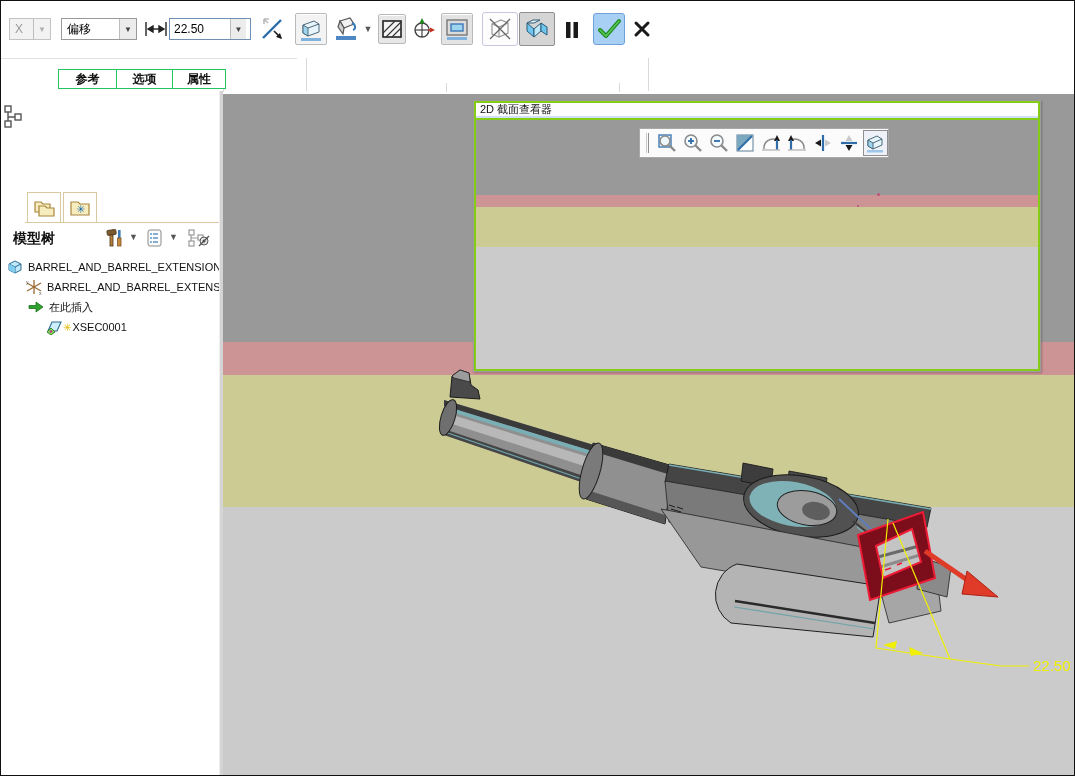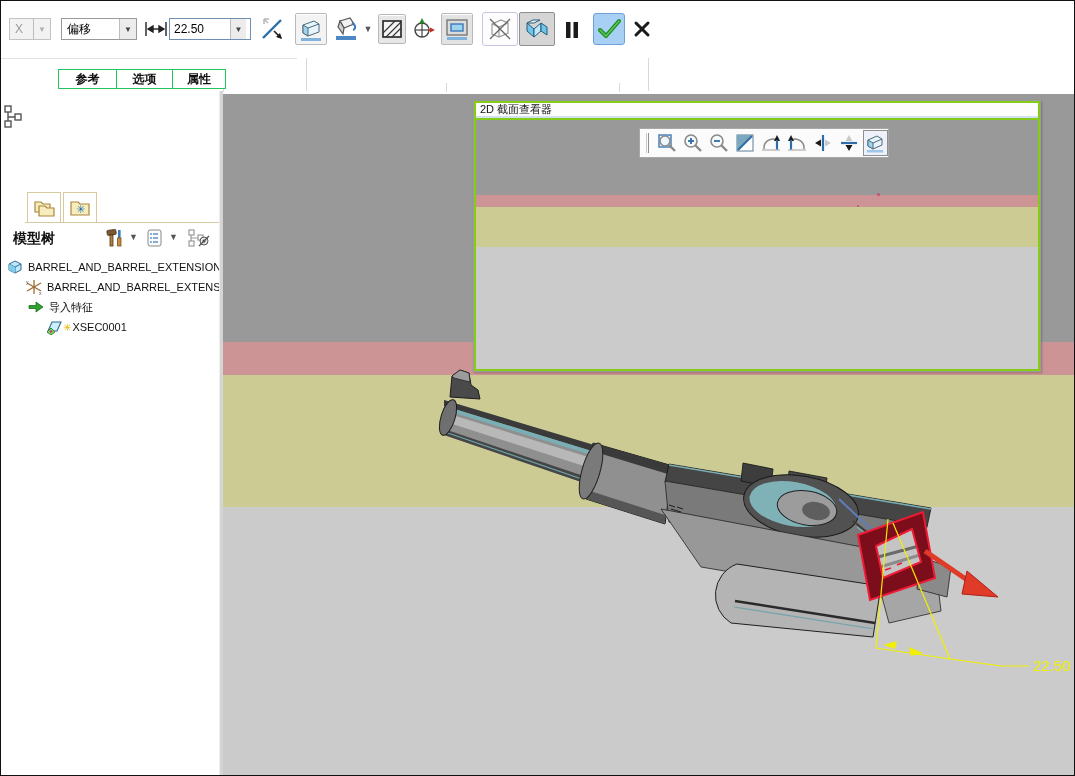--- a/index.html
+++ b/index.html
@@ -304,21 +304,21 @@
             </g>
             <text x="1" y="5" font-size="5" fill="#555">y</text>
             <text x="14" y="16" font-size="5" fill="#555">x</text>
           </svg>
         <span class="lbl">BARREL_AND_BARREL_EXTENSION</span>
       </div>
       <div class="trow" style="padding-left:26px;">
         <svg class="ticon" viewBox="0 0 18 16">
             <path d="M2 6.5 L9 6.5 L9 3 L16 8 L9 13 L9 9.5 L2 9.5 Z" fill="#2fa12f" stroke="#1d701d" stroke-width="0.8"></path>
           </svg>
-        <span class="lbl">导入特征</span>
+        <span class="lbl">在此插入</span>
       </div>
       <div class="trow" style="padding-left:44px;">
         <svg class="ticon" viewBox="0 0 18 16">
             <path d="M3 12 L7 3 L16 3 L12 12 Z" fill="#cdeefb" stroke="#2c6a8f" stroke-width="1.1"></path>
             <path d="M2 13 L6 9 L10 13 L6 16 Z" fill="#7ddC5a" stroke="#2f7a1f" stroke-width="0.9"></path>
             <circle cx="6" cy="12.5" r="1.3" fill="#cc2e8a"></circle>
           </svg>
         <span class="star">✳</span>
         <span>XSEC0001</span>
       </div>

